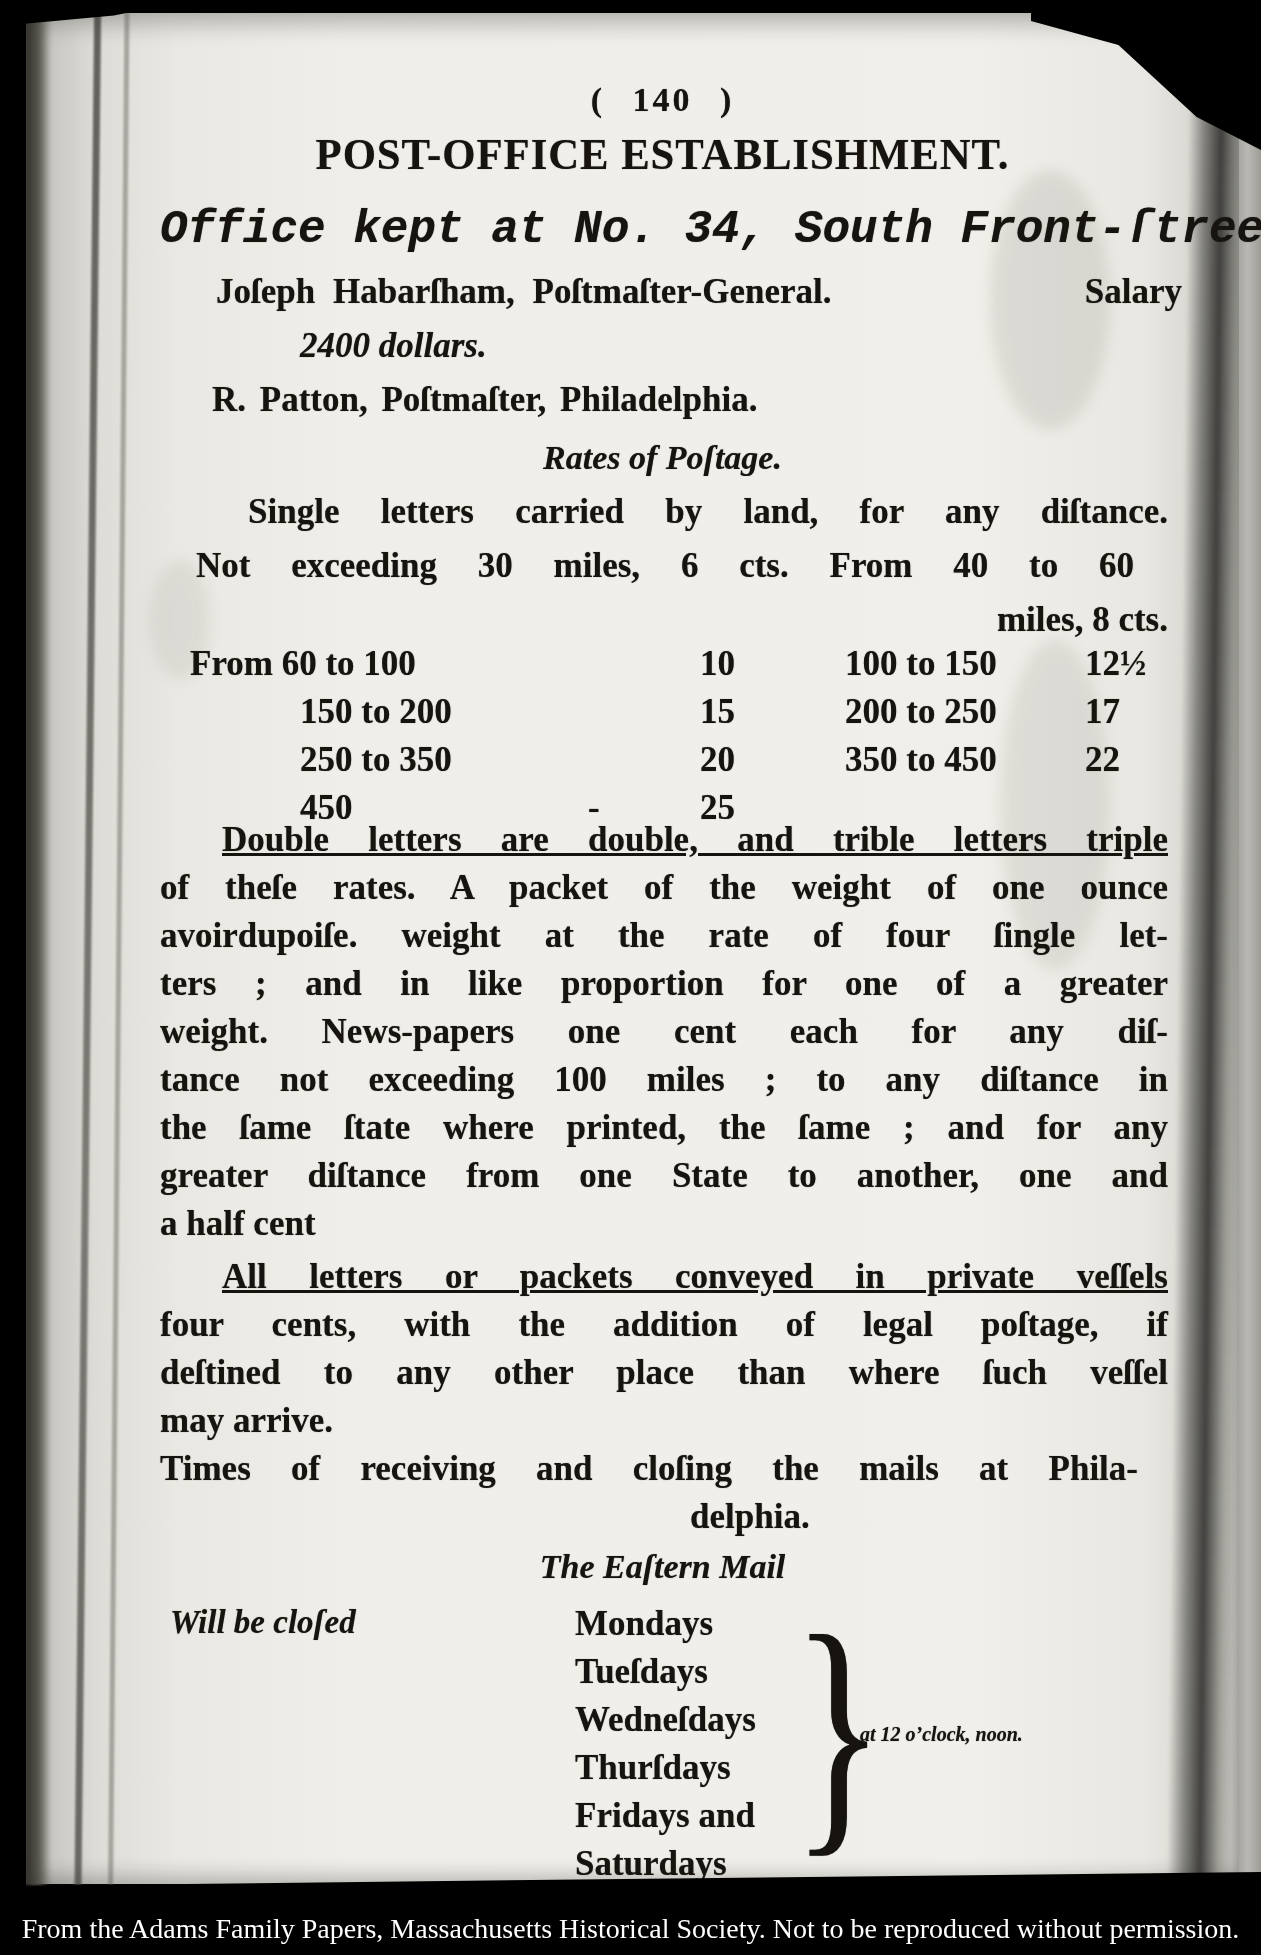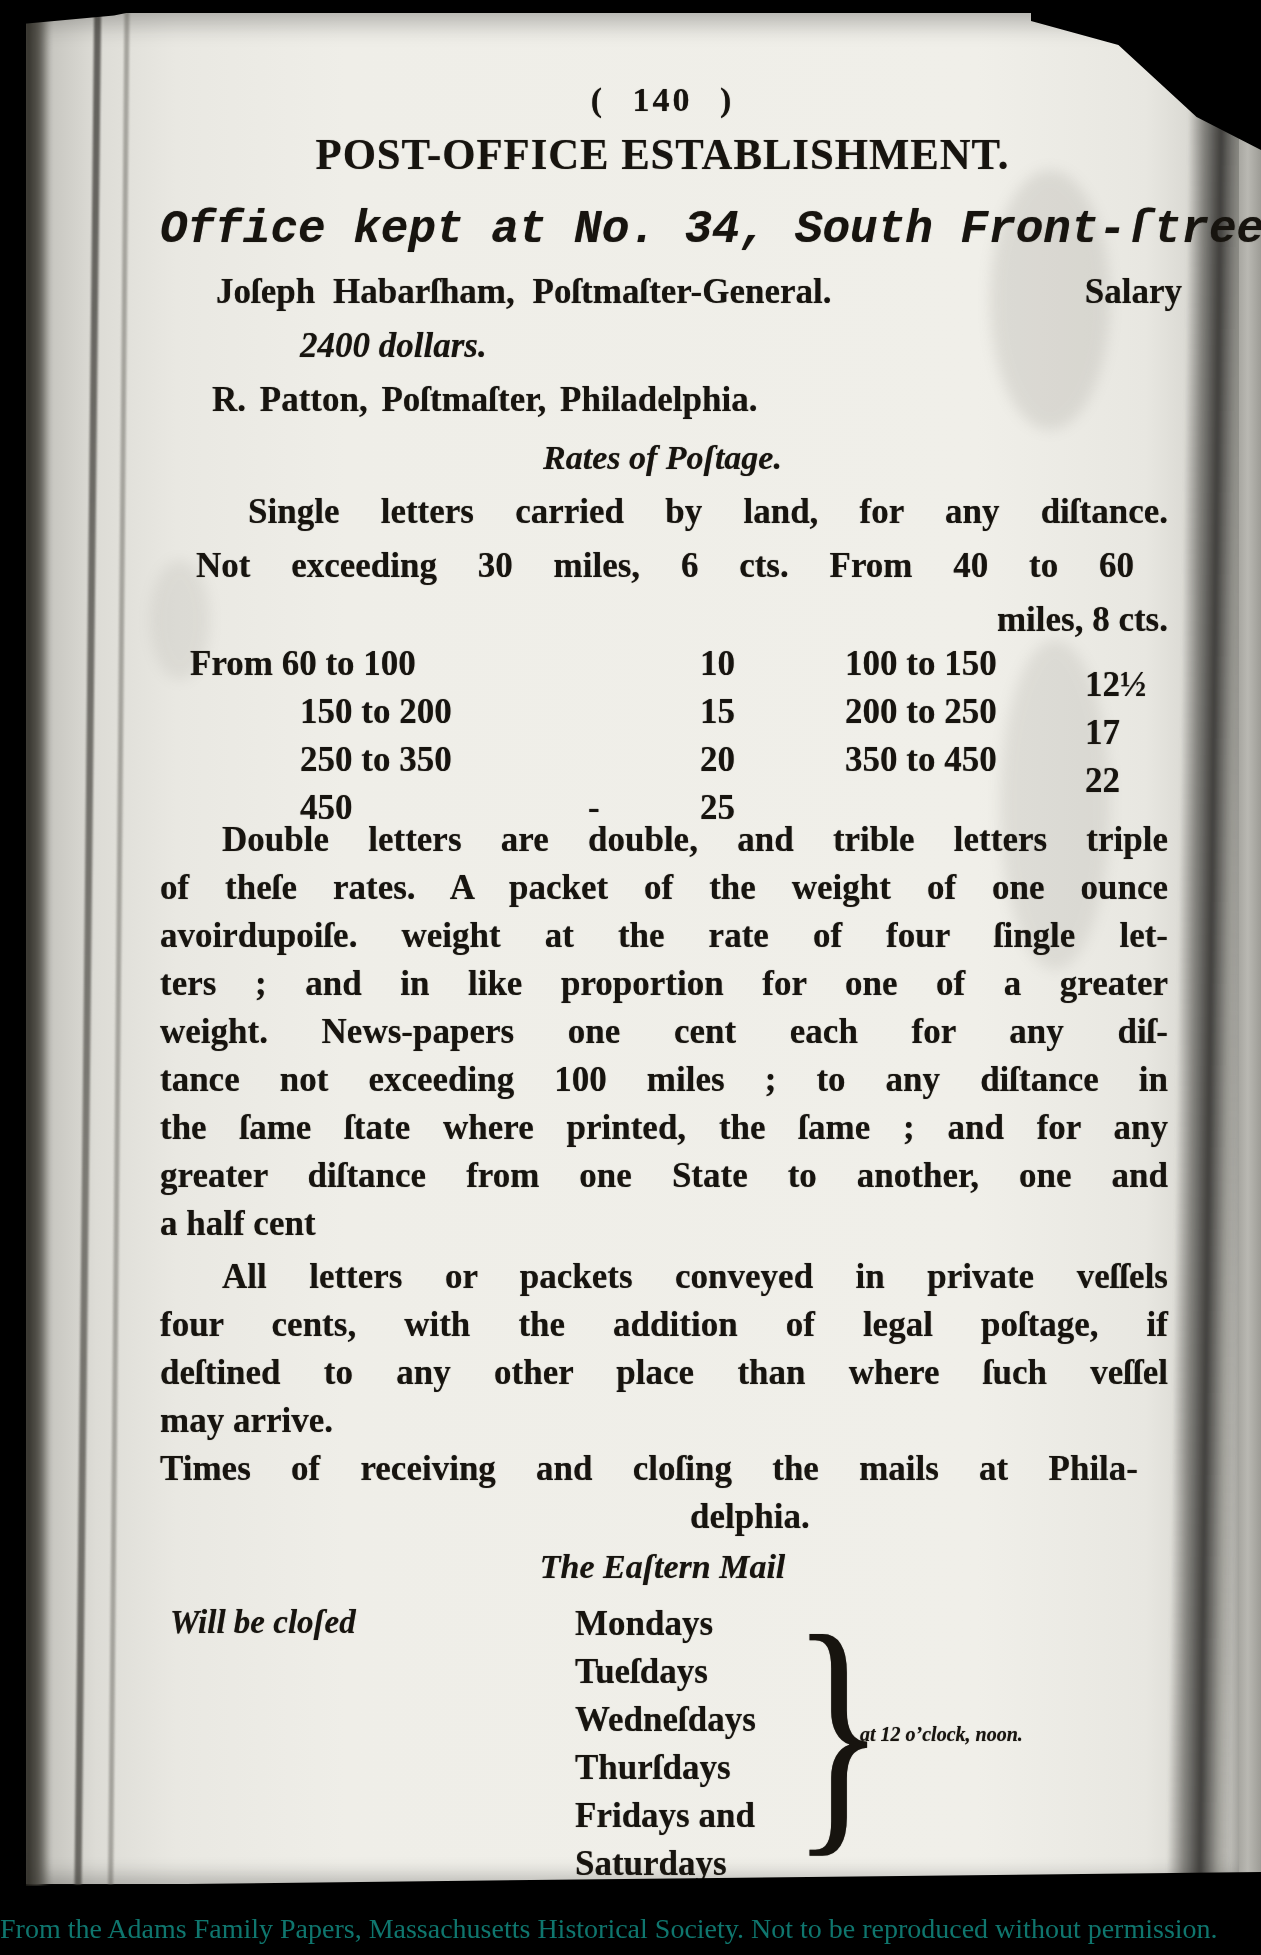--- a/index.html
+++ b/index.html
@@ -48,37 +48,37 @@
   #phila-line{top:378px;left:212px;word-spacing:5px;}
   #rates-heading{top:436px;font-size:34px;text-align:center;}
   #rates-intro-1{top:490px;left:160px;width:1008px;text-indent:88px;}
   #rates-intro-2{top:544px;left:196px;width:938px;}
   #rates-intro-3{top:598px;left:160px;width:1008px;text-align:right;}
   .trow{position:absolute;left:0;top:0;width:100%;height:46px;z-index:5;}
   .tcell{position:absolute;color:#17140f;font-weight:700;font-size:35px;line-height:44px;
          white-space:nowrap;text-shadow:0 0 1px rgba(25,22,16,.55);}
   #trow-0{top:642px;} #trow-1{top:690px;} #trow-2{top:738px;} #trow-3{top:786px;padding-left:40px;}
   .c-r1a{left:190px;} .c-r1b{left:300px;} .c-dash{left:588px;} .c-c1{left:700px;}
-  .c-r2{left:845px;} .c-c2{left:1085px;margin-top:21px;}
-  .p1{left:160px;width:1008px;} .p1.first{text-indent:62px;}
+  .c-r2{left:845px;} .c-c2{left:1085px;}
+  .p1{left:160px;width:1008px;} .p1.first{text-indent:62px;text-decoration:underline;}
   #p1-0{top:818px;} #p1-1{top:866px;} #p1-2{top:914px;} #p1-3{top:962px;} #p1-4{top:1010px;}
   #p1-5{top:1058px;} #p1-6{top:1106px;} #p1-7{top:1154px;} #p1-8{top:1202px;}
   #p2-0{top:1255px;} #p2-1{top:1303px;} #p2-2{top:1351px;} #p2-3{top:1399px;}
   #times-1{top:1447px;left:160px;width:978px;}
   #times-2{top:1495px;left:690px;}
   #eastern-heading{top:1545px;font-size:34px;}
   #will-be-closed{top:1600px;left:170px;font-size:33px;}
   .day{left:575px;}
   #day-0{top:1602px;} #day-1{top:1650px;} #day-2{top:1698px;} #day-3{top:1746px;}
   #day-4{top:1794px;} #day-5{top:1842px;}
   #brace{top:1601px;left:792px;font-size:268px;line-height:258px;font-weight:400;
          transform:scaleX(.72);transform-origin:left top;}
   #closing-time{top:1712px;left:860px;font-size:20px;}
-  #footer-caption{position:absolute;left:0;top:1912px;width:100%;text-align:left;z-index:7;
-      color:#0f766e;font-weight:400;font-size:28px;line-height:34px;}
+  #footer-caption{position:absolute;left:0;top:1912px;width:100%;text-align:center;z-index:7;
+      color:#ffffff;font-weight:400;font-size:28px;line-height:34px;}
 </style>
 </head>
 <body>
 
 <div id="canvas">
 
   <div id="paper"></div>
   <div id="gutter-dark" class="edge-line"></div>
   <div id="gutter-line-a" class="edge-line"></div>
   <div id="gutter-line-b" class="edge-line"></div>

